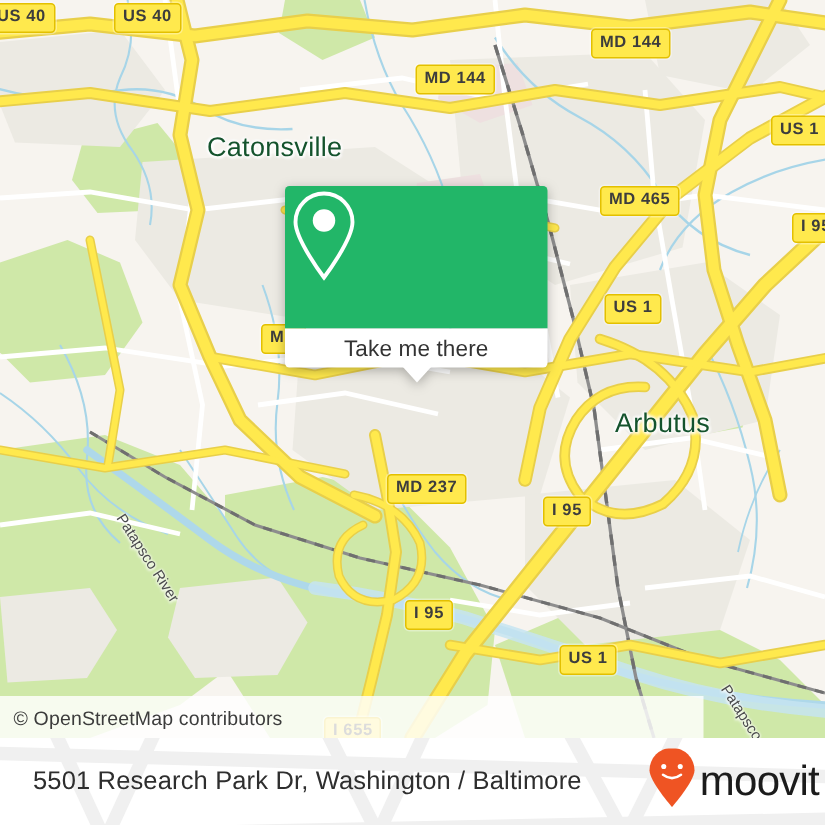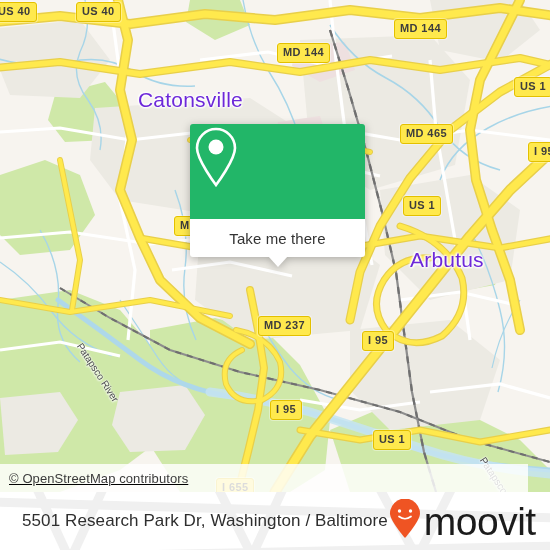--- a/index.html
+++ b/index.html
@@ -9,21 +9,21 @@
     position:relative;width:550px;height:550px;overflow:hidden;
     background:#f7f5f0;
   }
 
   
   .map{position:absolute;left:0;top:0;width:550px;height:492px;overflow:hidden;background:#f4f1ec;}
   .map svg{position:absolute;left:0;top:0;}
 
   
   .place{
-    position:absolute;color:#6d28d9;font-size:21px;letter-spacing:.2px;
+    position:absolute;color:#14532d;font-size:18px;letter-spacing:.2px;
     white-space:nowrap;
     text-shadow:0 0 3px #fff,0 0 3px #fff,0 0 3px #fff,1px 1px 2px #fff,-1px -1px 2px #fff;
   }
   .river-label{
     position:absolute;color:#4b4b4d;font-size:10px;white-space:nowrap;
     text-shadow:0 0 2px #fff,0 0 2px #fff,1px 1px 2px #fff;
   }
 
   
   .shield{
@@ -36,52 +36,52 @@
   
   .popup{
     position:absolute;left:190px;top:124px;width:175px;
     filter:drop-shadow(0 2px 4px rgba(0,0,0,.28));
   }
   .popup-top{
     background:#22b668;height:95px;border-radius:3px 3px 0 0;
     display:flex;align-items:center;justify-content:center;
   }
   .popup-bottom{
-    background:#fff;height:38px;border-radius:0 0 3px 3px;
+    background:#fff;height:26px;border-radius:0 0 3px 3px;
     display:flex;align-items:center;justify-content:center;
     position:relative;
   }
   .popup-bottom-label{color:#333;font-size:15px;letter-spacing:.1px;}
   .popup-tail{
     position:absolute;left:50%;bottom:-10px;transform:translateX(-50%);
     width:0;height:0;border-left:10px solid transparent;border-right:10px solid transparent;
     border-top:11px solid #fff;
   }
 
   
   .attrib{
-    position:absolute;left:0;top:464px;width:528px;height:28px;
+    position:absolute;left:0;top:464px;width:469px;height:28px;
     background:rgba(255,255,255,.82);
-    display:flex;align-items:center;text-decoration:underline;
+    display:flex;align-items:center;
   }
   .attrib span{font-size:13px;color:#3c3c3c;padding-left:9px;letter-spacing:.1px;}
 
   
   .footer{
     position:absolute;left:0;top:492px;width:550px;height:58px;background:#fff;
     overflow:hidden;
   }
   .footer-watermark{position:absolute;left:0;top:-30px;opacity:1;}
   .footer-inner{
     position:relative;height:100%;display:flex;align-items:center;
-    padding:0 4px 0 22px;box-sizing:border-box;
+    justify-content:space-between;padding:0 4px 0 22px;box-sizing:border-box;
   }
   .footer-address{font-size:17px;color:#2e2e2e;letter-spacing:.1px;white-space:nowrap;}
   .brand{display:flex;align-items:center;gap:2px;}
-  .brand-word{font-size:39px;color:#1b1b1b;letter-spacing:-.5px;line-height:1;font-weight:normal;}
+  .brand-word{font-size:28px;color:#1b1b1b;letter-spacing:-.5px;line-height:1;font-weight:normal;}
 </style>
 </head>
 <body>
 
 <div class="screen">
 
   <div class="map">
     <svg width="550" height="492" viewBox="0 0 550 492">
       <defs>
         <clipPath id="mapclip">
@@ -205,21 +205,21 @@
           <path d="M0,300 L70,312 L150,300 L230,316" stroke-width="4"></path>
           <path d="M300,430 L360,440 L420,430 L480,442 L550,430" stroke-width="4.6"></path>
           <path d="M190,140 L250,150 L310,140 L370,152" stroke-width="4"></path>
           <path d="M60,160 L70,210 L80,260 L72,310" stroke-width="4"></path>
         </g>
       </g>
     </svg>
 
     <div>
       <div class="place" style="left:138px;top:88px">Catonsville</div>
-      <div class="place" style="left:410px;top:248px">Arbutus</div>
+      <div class="place" style="left:410px;top:272px">Arbutus</div>
     </div>
 
     <div>
       <div class="river-label" style="left:84px;top:341px;transform:rotate(57deg);transform-origin:left top">Patapsco River</div>
       <div class="river-label" style="left:487px;top:455px;transform:rotate(57deg);transform-origin:left top">Patapsco River</div>
     </div>
 
     <div>
       <div class="shield" style="left:76px;top:2px">US 40</div>
       <div class="shield" style="left:-8px;top:2px">US 40</div>

